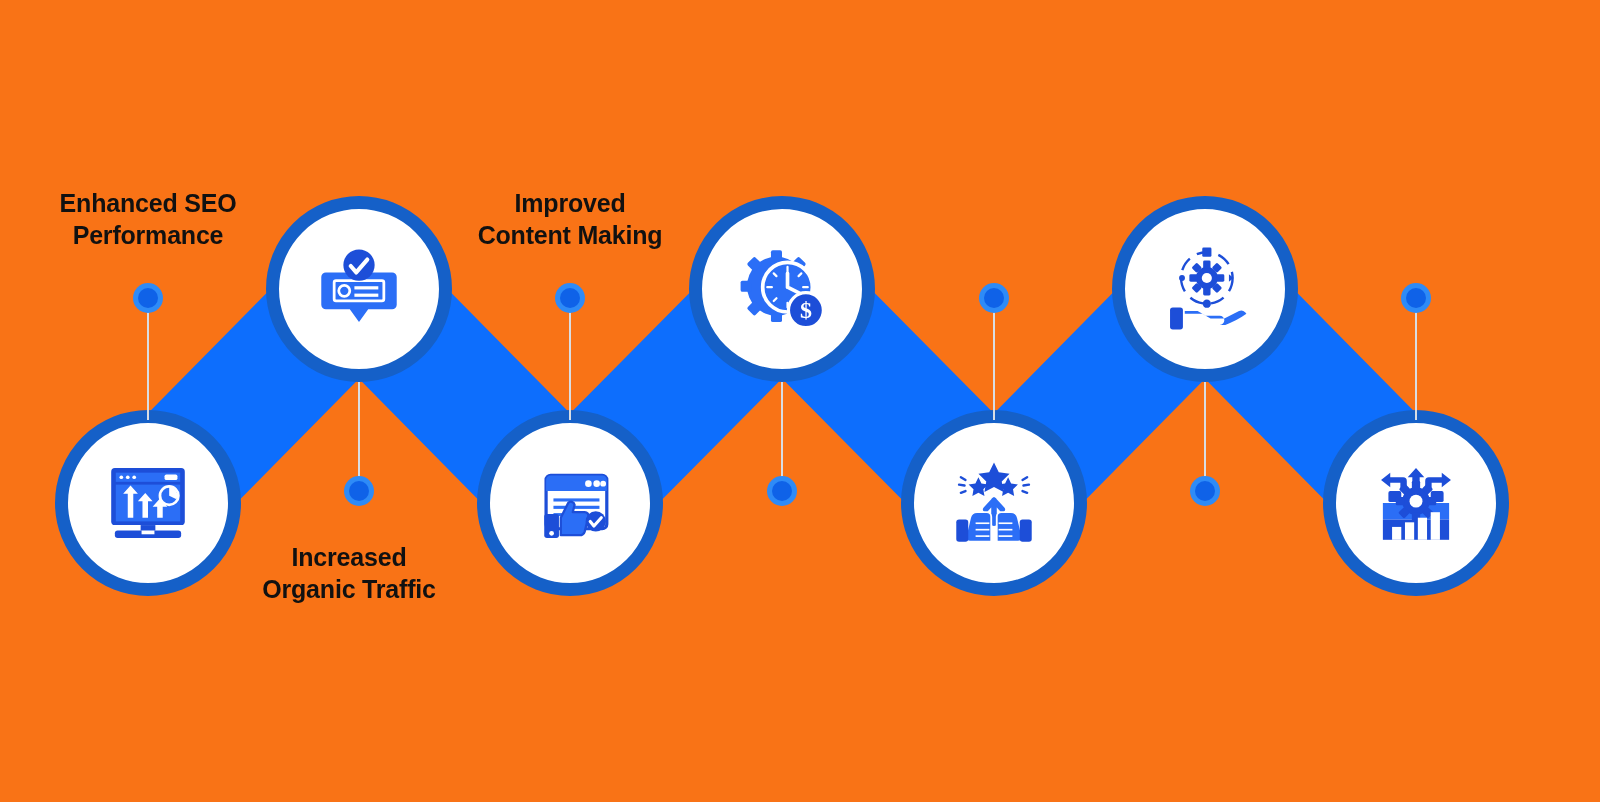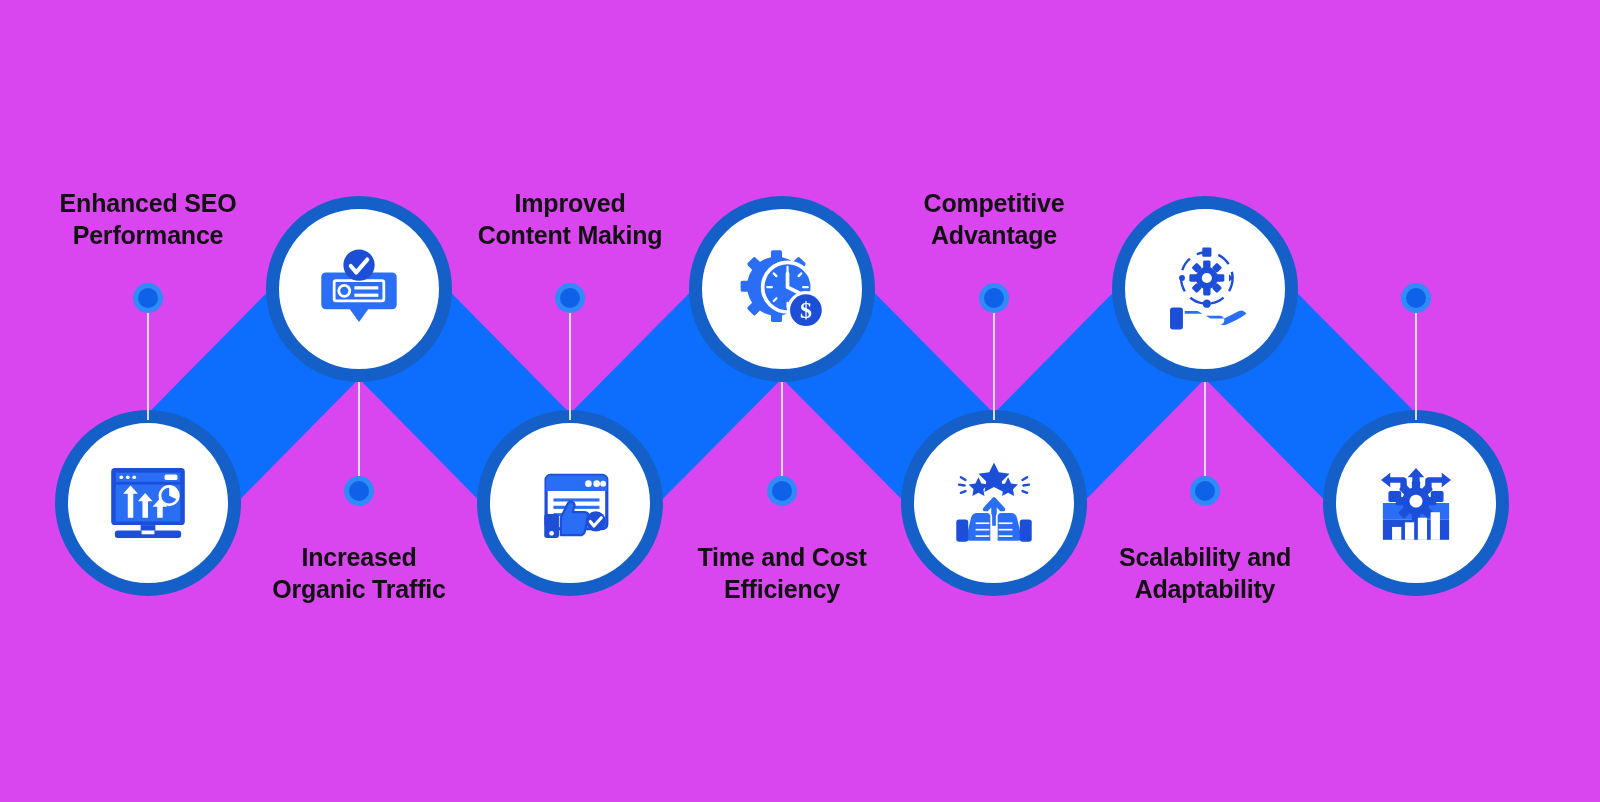--- a/index.html
+++ b/index.html
@@ -11,21 +11,21 @@
     width: 1600px;
     height: 802px;
     overflow: hidden;
     font-family: "Liberation Sans", sans-serif;
     position: relative;
   }
   #stage {
     position: relative;
     width: 1600px;
     height: 802px;
-    background: #d946ef;
+    background: #f97316;
   }
   #ribbon-layer {
     position: absolute;
     left: 0;
     top: 0;
     width: 1600px;
     height: 802px;
   }
   .node {
     position: absolute;
@@ -120,21 +120,21 @@
         <path d="M14 32 h72 a5 5 0 0 1 5 5 v30 a5 5 0 0 1 -5 5 h-26 l-10 14 l-10 -14 h-26 a5 5 0 0 1 -5 -5 v-30 a5 5 0 0 1 5 -5 z" fill="#2b6ef6"></path>
         <rect x="23" y="41" width="54" height="22" rx="2" fill="none" stroke="#ffffff" stroke-width="3"></rect>
         <circle cx="34" cy="52" r="6" fill="none" stroke="#ffffff" stroke-width="3"></circle>
         <rect x="45" y="47" width="26" height="3.5" fill="#ffffff"></rect>
         <rect x="45" y="55" width="26" height="3.5" fill="#ffffff"></rect>
         <circle cx="50" cy="24" r="17" fill="#1d4ed8"></circle>
         <path d="M41 25 l6 7 l12 -14" fill="none" stroke="#ffffff" stroke-width="4.5" stroke-linecap="round" stroke-linejoin="round"></path>
       </svg>
     </span>
   </div>
-  <div class="label" style="left:239px; top:542px; width:240px;">Increased
+  <div class="label" style="left:229px; top:542px; width:240px;">Increased
 Organic Traffic</div>
   <div class="stem" style="left:358px; top:382px; height:98px;"></div>
   <div class="dot" style="left:344px; top:476px; width:30px; height:30px; background:#2e8bf7;">
     <div class="dot-inner" style="left:5px; top:5px; width:20px; height:20px; background:#0f62e8;"></div>
   </div>
 
   <div class="node" style="left:477px; top:410px; width:186px; height:186px; border:13px solid #1560c8;">
     <span>
       <svg width="92" height="92" viewBox="0 0 100 100">
         <rect x="24" y="20" width="66" height="58" rx="5" fill="none" stroke="#1d4ed8" stroke-width="3.5"></rect>
@@ -186,22 +186,20 @@
             <line x1="68" y1="60" x2="71" y2="63"></line>
           <line x1="71" y1="33" x2="68" y2="36"></line>
             <line x1="44" y1="60" x2="41" y2="63"></line>
         </g>
         <path d="M56 48 L56 33 M56 48 L70 55" stroke="#ffffff" stroke-width="4" stroke-linecap="round" fill="none"></path>
         <circle cx="76" cy="73" r="19" fill="#1d4ed8" stroke="#ffffff" stroke-width="3.5"></circle>
         <text x="76" y="82" font-family="'Liberation Serif', serif" font-size="26" font-weight="bold" fill="#ffffff" text-anchor="middle">$</text>
       </svg>
     </span>
   </div>
-  <div class="label" style="left:662px; top:542px; width:240px;">Time and Cost
-Efficiency</div>
   <div class="stem" style="left:781px; top:382px; height:98px;"></div>
   <div class="dot" style="left:767px; top:476px; width:30px; height:30px; background:#2e8bf7;">
     <div class="dot-inner" style="left:5px; top:5px; width:20px; height:20px; background:#0f62e8;"></div>
   </div>
 
   <div class="node" style="left:901px; top:410px; width:186px; height:186px; border:13px solid #1560c8;">
     <span>
       <svg width="96" height="92" viewBox="0 0 100 100">
         <g fill="#1d4ed8">
           <path d="M50 6 l5.2 10.6 l11.7 1.7 l-8.5 8.2 l2 11.6 l-10.4 -5.5 l-10.4 5.5 l2 -11.6 l-8.5 -8.2 l11.7 -1.7 z"></path>
@@ -225,22 +223,20 @@
             <line x1="30" y1="86" x2="45" y2="86"></line>
           <line x1="55" y1="72" x2="70" y2="72"></line>
             <line x1="55" y1="79" x2="70" y2="79"></line>
             <line x1="55" y1="86" x2="70" y2="86"></line>
         </g>
         <rect x="9" y="68" width="13" height="24" rx="3" fill="#1d4ed8"></rect>
         <rect x="78" y="68" width="13" height="24" rx="3" fill="#1d4ed8"></rect>
       </svg>
     </span>
   </div>
-  <div class="label" style="left:874px; top:188px; width:240px;">Competitive
-Advantage</div>
   <div class="stem" style="left:993px; top:312px; height:108px;"></div>
   <div class="dot" style="left:979px; top:283px; width:30px; height:30px; background:#2e8bf7;">
     <div class="dot-inner" style="left:5px; top:5px; width:20px; height:20px; background:#0f62e8;"></div>
   </div>
 
   <div class="node" style="left:1112px; top:196px; width:186px; height:186px; border:13px solid #1560c8;">
     <span>
       <svg width="92" height="92" viewBox="0 0 100 100">
         <circle cx="52" cy="38" r="28" fill="none" stroke="#1d4ed8" stroke-width="2.6" stroke-dasharray="15 9"></circle>
         <g fill="#1d4ed8">
@@ -257,22 +253,20 @@
         <circle cx="52" cy="38" r="5.5" fill="#ffffff"></circle>
         <rect x="47" y="5" width="10" height="10" rx="1.5" fill="#1d4ed8"></rect>
         <circle cx="52" cy="66" r="4.5" fill="#1d4ed8"></circle>
         <circle cx="25" cy="38" r="3.2" fill="#1d4ed8"></circle>
         <path d="M76 34 l5 4 l-5 4 z" fill="#1d4ed8"></path>
         <path d="M28 74 h14 l9 5 h15 a5 5 0 0 1 0 10 h-12 h18 a90 90 0 0 0 23 -12 a6 6 0 0 0 -8 -3 l-16 8 h-15 l-9 -5 h-19 z" fill="#2b6ef6"></path>
         <rect x="12" y="70" width="14" height="24" rx="3" fill="#1d4ed8"></rect>
       </svg>
     </span>
   </div>
-  <div class="label" style="left:1085px; top:542px; width:240px;">Scalability and
-Adaptability</div>
   <div class="stem" style="left:1204px; top:382px; height:98px;"></div>
   <div class="dot" style="left:1190px; top:476px; width:30px; height:30px; background:#2e8bf7;">
     <div class="dot-inner" style="left:5px; top:5px; width:20px; height:20px; background:#0f62e8;"></div>
   </div>
 
   <div class="node" style="left:1323px; top:410px; width:186px; height:186px; border:13px solid #1560c8;">
     <span>
       <svg width="92" height="92" viewBox="0 0 100 100">
         <g fill="#1d4ed8">
           <path d="M12 25 l10 -8 v5 h14 a4 4 0 0 1 4 4 v8 h-7 v-6 h-11 v5 z"></path>

